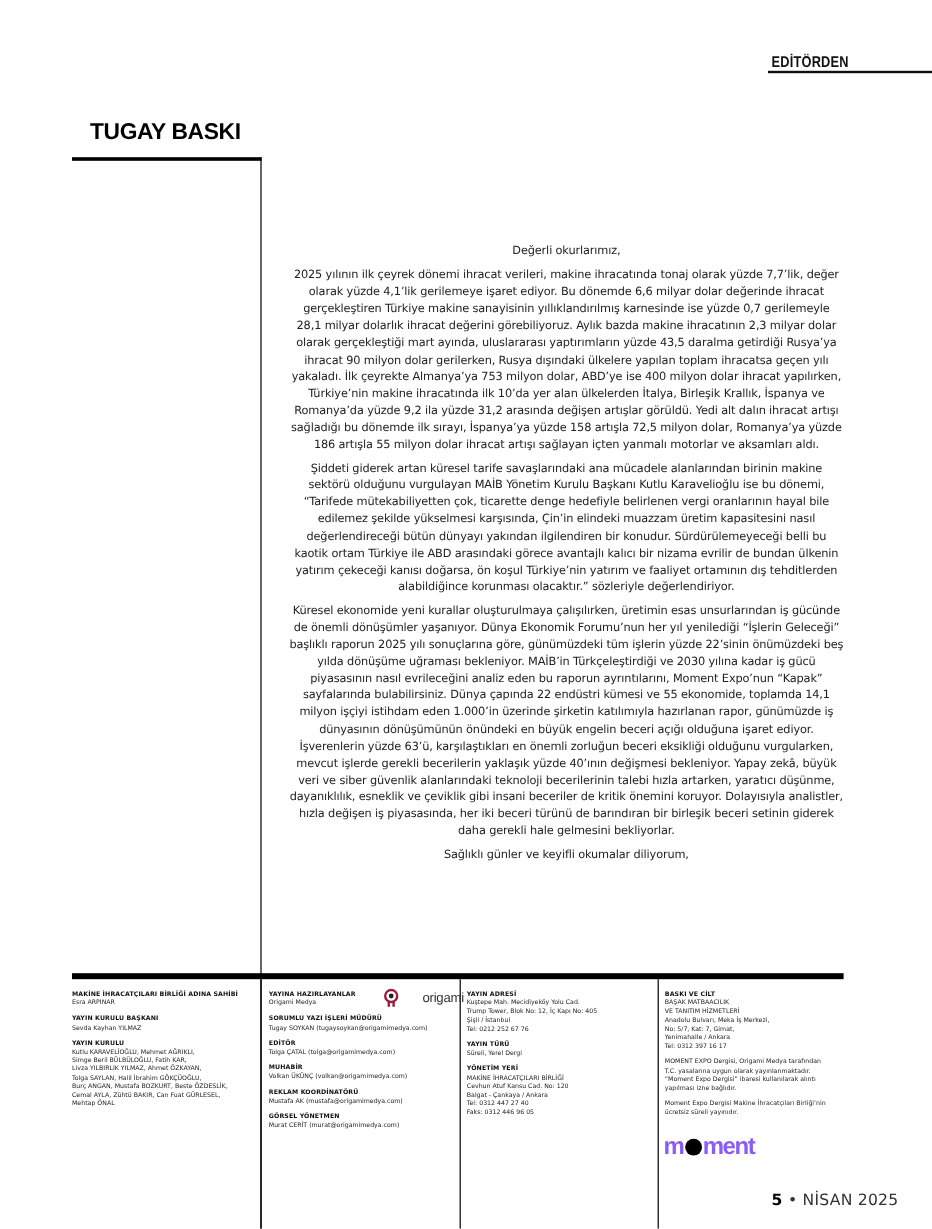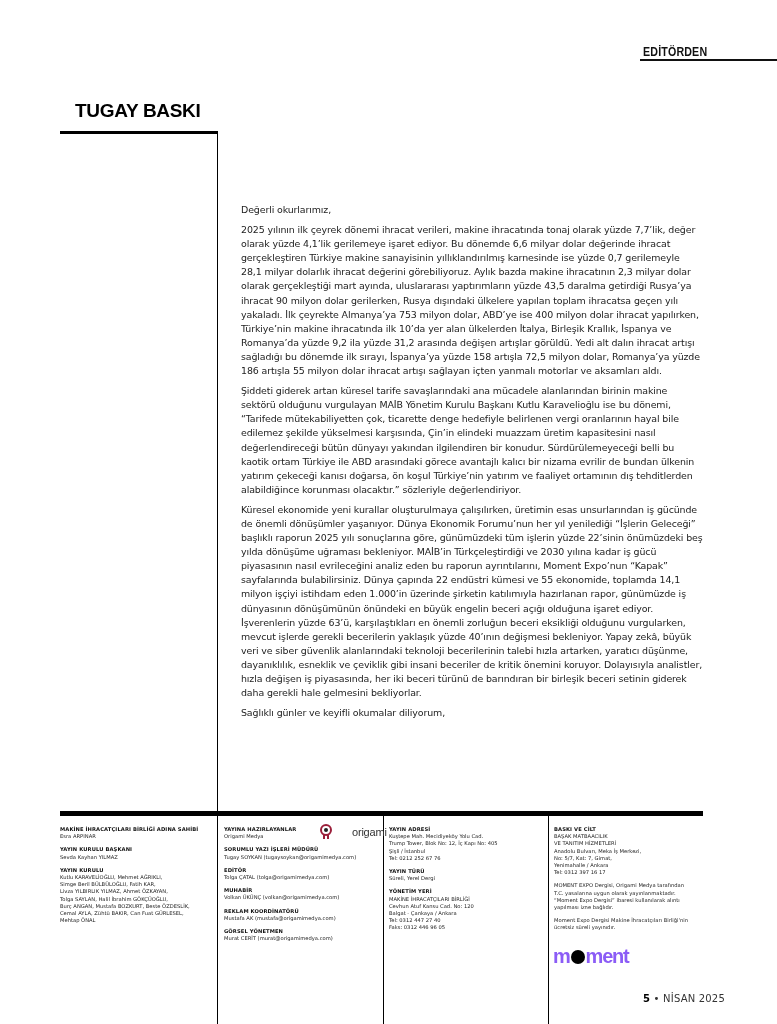--- a/index.html
+++ b/index.html
@@ -19,20 +19,21 @@
       font-family: "Liberation Sans", sans-serif; font-weight: 900; font-size: 19px;
       letter-spacing: -0.3px; color: #000;
     }
     .author-rule { position: absolute; left: 60px; top: 131px; width: 158px; height: 3px; background: #000; }
     .vrule { position: absolute; left: 217px; top: 131px; width: 1px; height: 893px; background: #000; }
 
     .article {
       position: absolute; left: 241px; top: 203px; width: 462px;
       font-family: "DejaVu Sans", sans-serif; font-size: 9.45px; line-height: 14.1px; color: #222;
       letter-spacing: -0.12px;
+      text-align: center;
     }
     .article p { margin-bottom: 6px; }
 
     .footer-rule { position: absolute; left: 60px; top: 811px; width: 643px; height: 5px; background: #000; }
     .fcol-div { position: absolute; top: 816px; width: 1px; height: 208px; background: #000; }
 
     .fcol { position: absolute; top: 826px; font-family: "DejaVu Sans", sans-serif; font-size: 5.2px; line-height: 7.2px; color: #222; }
     .fcol .blk { margin-bottom: 6px; }
     .fcol .h { font-weight: bold; color: #111; letter-spacing: 0.1px; }
     .fcol .l { display: block; }
@@ -40,21 +41,21 @@
     .origami-logo { position: absolute; left: 320px; top: 824px; display: flex; align-items: center; gap: 20px; }
     .origami-mark { width: 12px; height: 15px; position: relative; }
     .origami-ring { position: absolute; left: 0; top: 0; width: 12px; height: 12px; border: 2px solid #9b1f3a; border-radius: 50%; }
     .origami-dot { position: absolute; left: 4px; top: 4px; width: 4px; height: 4px; background: #222; border-radius: 50%; }
     .origami-tail { position: absolute; left: 3px; top: 10px; width: 6px; height: 5px; border-left: 2px solid #9b1f3a; border-right: 2px solid #9b1f3a; }
     .origami-text { font-family: "Liberation Sans", sans-serif; font-size: 11px; color: #333; letter-spacing: -0.2px; }
 
     .moment-logo { position: absolute; left: 553px; top: 946px; font-family: "Liberation Sans", sans-serif; font-weight: 900; font-size: 20px; letter-spacing: -1.2px; color: #8b5cf6; line-height: 20px; }
     .moment-logo .o { display: inline-block; width: 14px; height: 14px; background: #000; border-radius: 50%; vertical-align: -1px; margin: 0 1px; }
 
-    .page-num { position: absolute; left: 643px; top: 993px; font-family: "DejaVu Sans", sans-serif; font-size: 10px; color: #333; letter-spacing: 0.2px; }
+    .page-num { position: absolute; left: 643px; top: 993px; font-family: "DejaVu Sans", sans-serif; font-size: 13px; color: #333; letter-spacing: 0.2px; }
     .page-num b { color: #000; }
   </style>
 </head>
 <body>
 
 <div class="section-label">EDİTÖRDEN</div>
 <div class="section-rule"></div>
 
 <div class="author">TUGAY BASKI</div>
 <div class="author-rule"></div>

